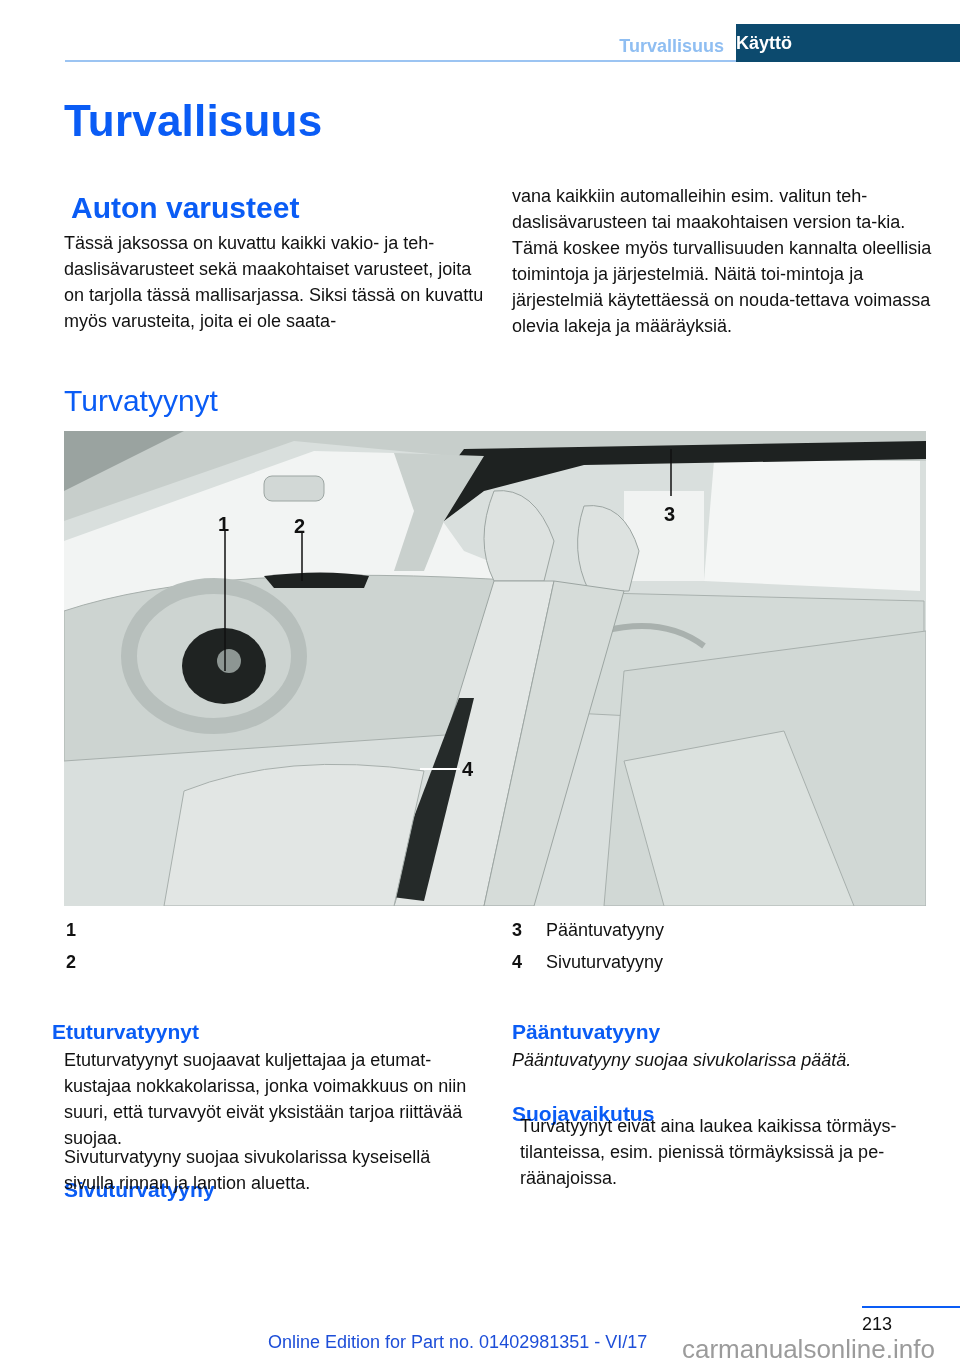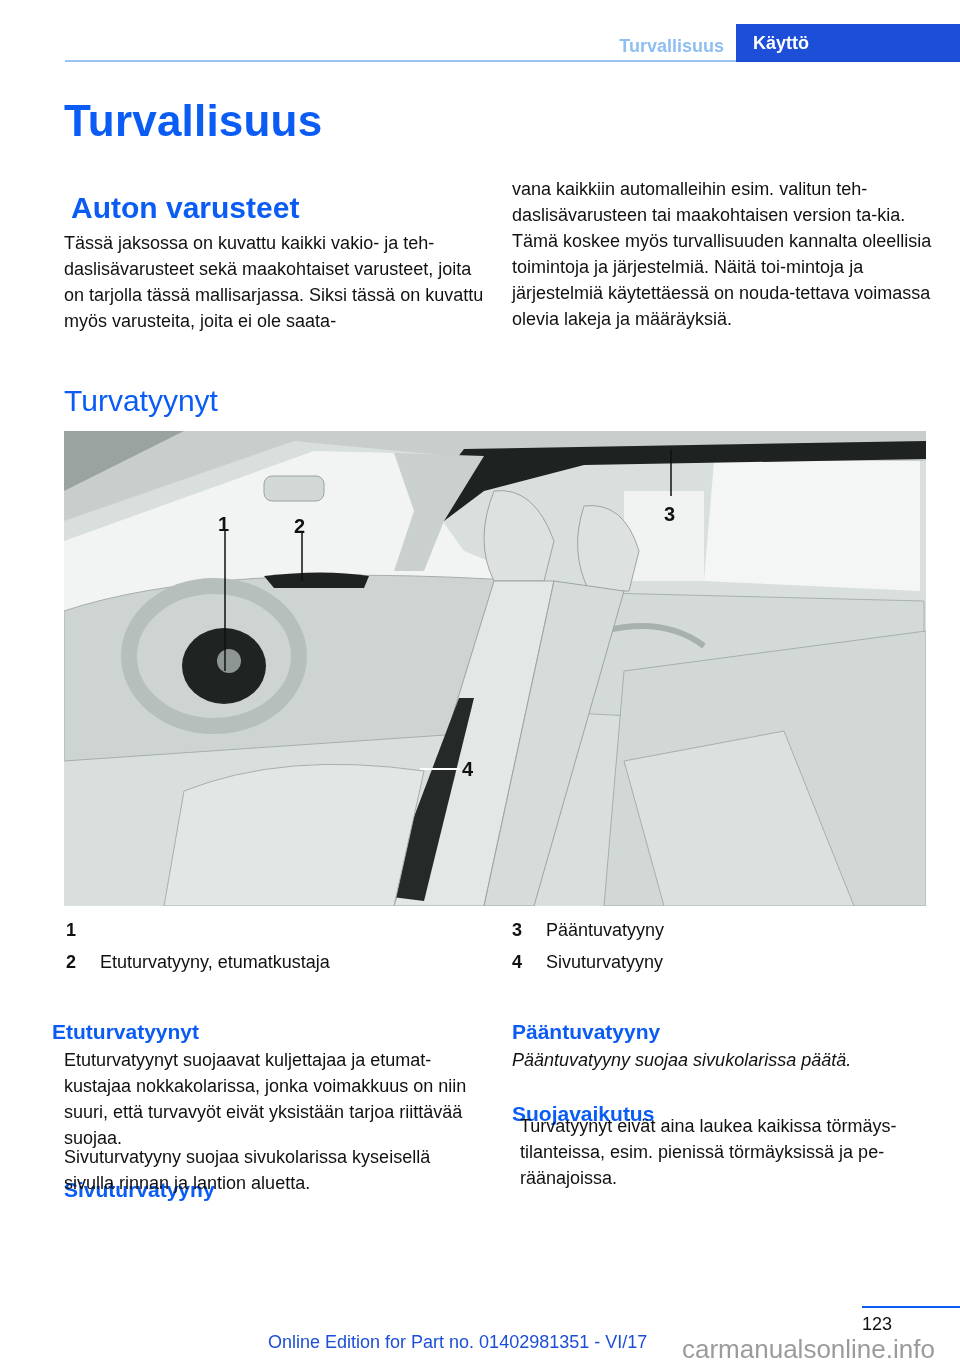--- a/index.html
+++ b/index.html
@@ -3,22 +3,22 @@
 <meta charset="utf-8">
 <style>
   html, body { margin: 0; padding: 0; background: #ffffff; }
   body { width: 960px; height: 1362px; position: relative; overflow: hidden;
          font-family: "Liberation Sans", "DejaVu Sans", sans-serif; color: #111; }
 
   
   .hdr-line { position: absolute; left: 65px; top: 60px; width: 830px; height: 2px; background: #9cc4f2; }
   .hdr-section { position: absolute; left: 600px; top: 30px; width: 136px; height: 32px;
                  color: #8fbef2; font-weight: bold; font-size: 18px; line-height: 32px; text-align: right; padding-right: 12px; box-sizing: border-box; }
-  .hdr-tab { position: absolute; left: 736px; top: 24px; width: 224px; height: 38px; background: #1d4ed8;
-             color: #fff; font-weight: bold; font-size: 18px; line-height: 38px; padding-left: 17px; box-sizing: border-box; }
+  .hdr-tab { position: absolute; left: 736px; top: 24px; width: 224px; height: 38px; background: #0c4a6e;
+             color: #fff; font-weight: bold; font-size: 18px; line-height: 38px; box-sizing: border-box; }
 
   .blue { color: #0a5cf5; }
   .h1 { position: absolute; left: 64px; top: 96px; font-size: 44px; font-weight: bold; letter-spacing: 0.2px; margin: 0; }
   .h2 { position: absolute; left: 64px; top: 184px; font-size: 30px; font-weight: bold; margin: 7px; }
   .para { position: absolute; font-size: 18px; line-height: 26px; margin: 0; }
   .col-l { left: 64px; width: 420px; }
   .col-r { left: 512px; width: 420px; }
   .h3 { position: absolute; font-size: 21px; font-weight: bold; margin: 0; }
   .section-title { position: absolute; left: 64px; top: 384px; font-size: 30px; font-weight: normal; margin: 0; }
 
@@ -38,21 +38,21 @@
 </head>
 <body>
 
 <div class="hdr-line"></div>
 <div class="hdr-section">Turvallisuus</div>
 <div class="hdr-tab">Käyttö</div>
 
 <h1 class="h1 blue">Turvallisuus</h1>
 <h2 class="h2 blue">Auton varusteet</h2>
 <p class="para col-l" style="top:230px;">Tässä jaksossa on kuvattu kaikki vakio- ja teh-daslisävarusteet sekä maakohtaiset varusteet, joita on tarjolla tässä mallisarjassa. Siksi tässä on kuvattu myös varusteita, joita ei ole saata-</p>
-<p class="para col-r" style="top:176px;">vana kaikkiin automalleihin esim. valitun teh-daslisävarusteen tai maakohtaisen version ta-kia. Tämä koskee myös turvallisuuden kannalta oleellisia toimintoja ja järjestelmiä. Näitä toi-mintoja ja järjestelmiä käytettäessä on nouda-tettava voimassa olevia lakeja ja määräyksiä.</p>
+<p class="para col-r" style="top:183px;">vana kaikkiin automalleihin esim. valitun teh-daslisävarusteen tai maakohtaisen version ta-kia. Tämä koskee myös turvallisuuden kannalta oleellisia toimintoja ja järjestelmiä. Näitä toi-mintoja ja järjestelmiä käytettäessä on nouda-tettava voimassa olevia lakeja ja määräyksiä.</p>
 
 <h2 class="section-title blue">Turvatyynyt</h2>
 
 <div class="illus">
   <svg width="862" height="475" viewBox="0 0 862 475" xmlns="http://www.w3.org/2000/svg">
 
     <rect x="0" y="0" width="862" height="475" fill="#d9dfdd"></rect>
 
     <path d="M0 0 H862 V30 L420 28 L230 10 L0 90 Z" fill="#c7cecb"></path>
     <path d="M0 0 L120 0 L0 60 Z" fill="#9aa3a0"></path>
@@ -103,21 +103,20 @@
     <text x="398" y="345" font-family="Liberation Sans, sans-serif" font-weight="bold" font-size="20" fill="#111">4</text>
   </svg>
 </div>
 
 <div class="legend" style="left:66px; top:914px;">
   <div class="row">
     <span class="num">1</span>
   </div>
   <div class="row">
     <span class="num">2</span>
-    <span>Etuturvatyyny, etumatkustaja</span>
   </div>
 </div>
 <div class="legend" style="left:512px; top:914px;">
   <div class="row">
     <span class="num">3</span>
     <span>Pääntuvatyyny</span>
   </div>
   <div class="row">
     <span class="num">4</span>
     <span>Sivuturvatyyny</span>
@@ -130,15 +129,15 @@
 <h3 class="h3 blue" style="left:64px; top:1178px;">Sivuturvatyyny</h3>
 <p class="para col-l" style="top:1144px;">Sivuturvatyyny suojaa sivukolarissa kyseisellä sivulla rinnan ja lantion aluetta.</p>
 
 <h3 class="h3 blue" style="left:512px; top:1020px;">Pääntuvatyyny</h3>
 <p class="para col-r" style="top:1047px;font-style:italic;">Pääntuvatyyny suojaa sivukolarissa päätä.</p>
 
 <h3 class="h3 blue" style="left:512px; top:1102px;">Suojavaikutus</h3>
 <p class="para col-r" style="top:1113px;margin-left:8px;">Turvatyynyt eivät aina laukea kaikissa törmäys-tilanteissa, esim. pienissä törmäyksissä ja pe-räänajoissa.</p>
 
 <div class="footer-line"></div>
-<div class="page-num">123</div>
+<div class="page-num">213</div>
 <div class="footer-text">Online Edition for Part no. 01402981351 - VI/17</div>
 <div class="watermark">carmanualsonline.info</div>
 
 </body></html>

